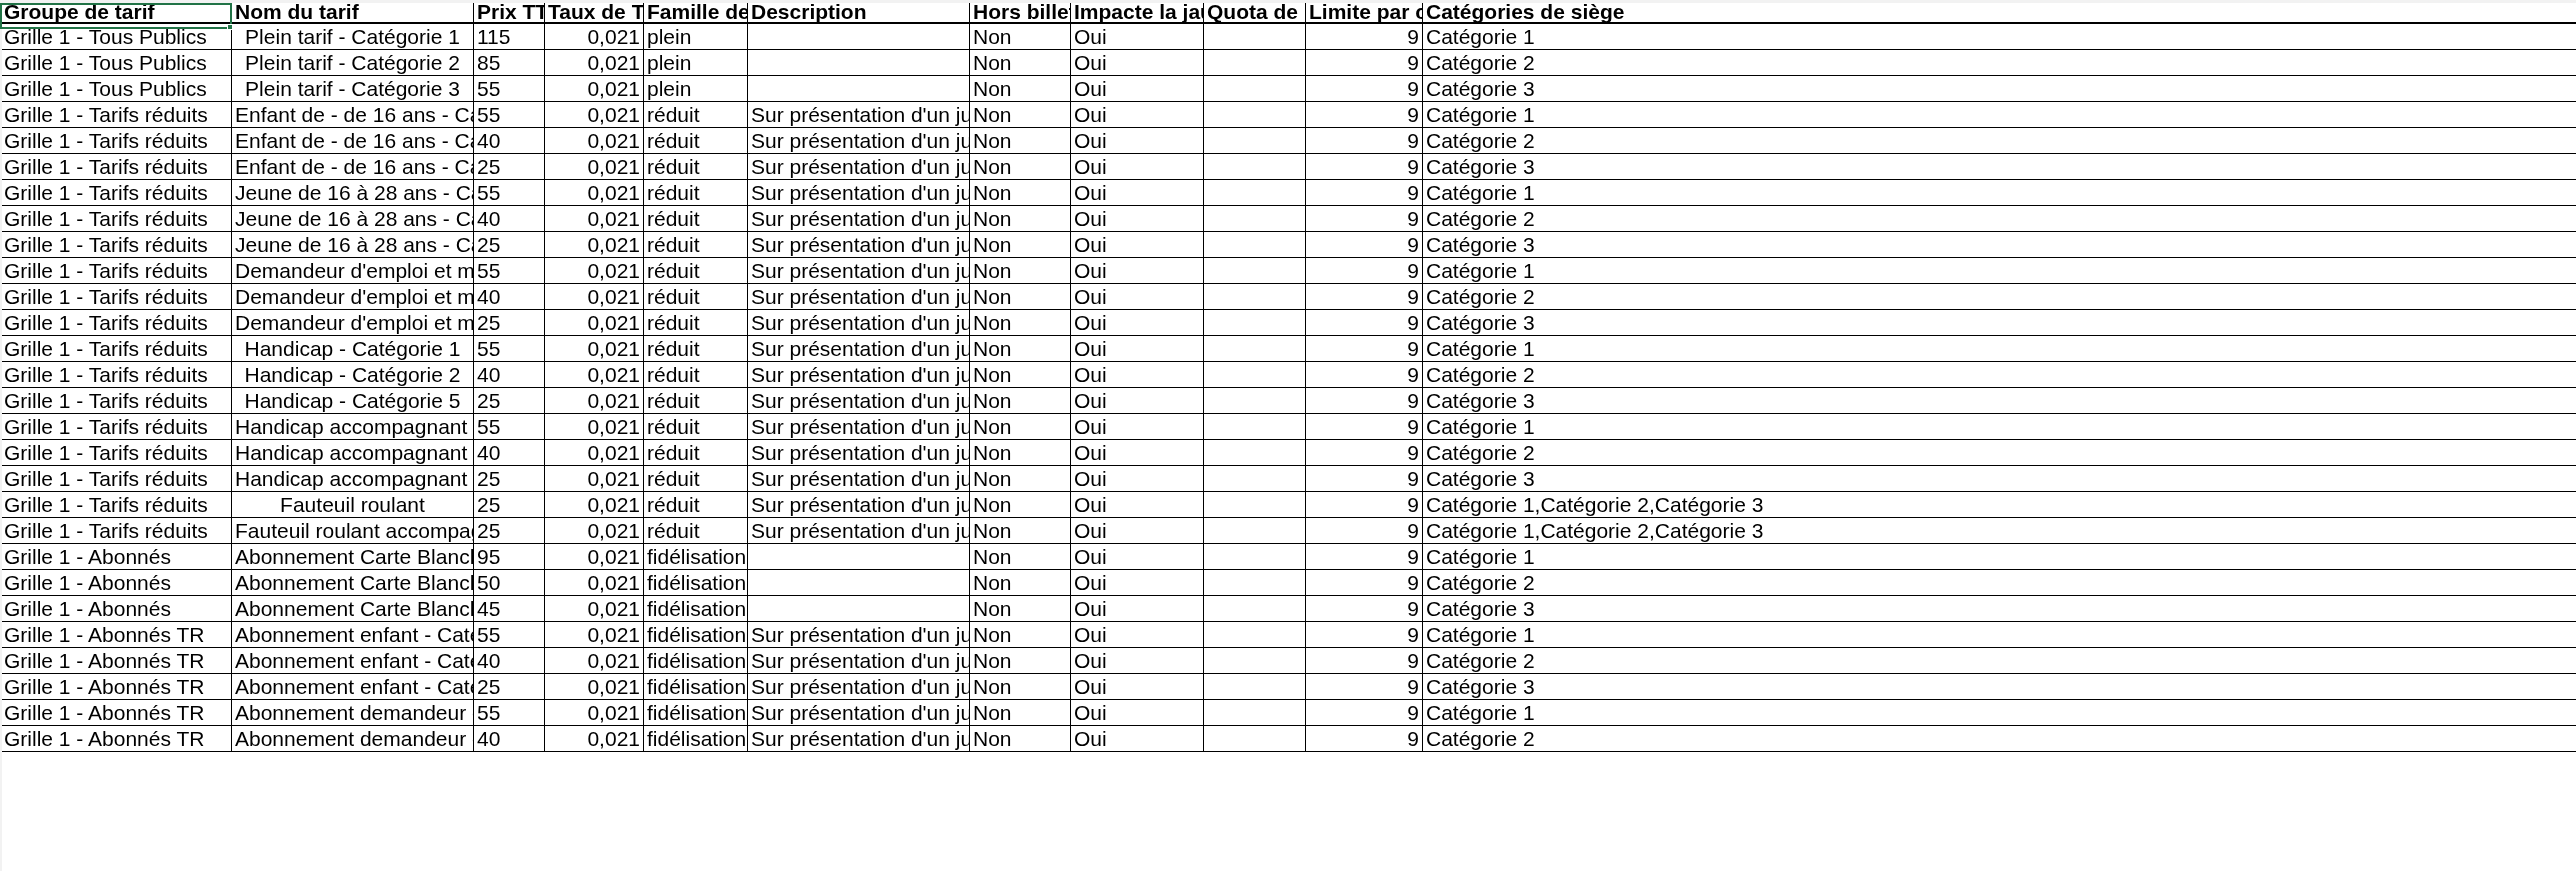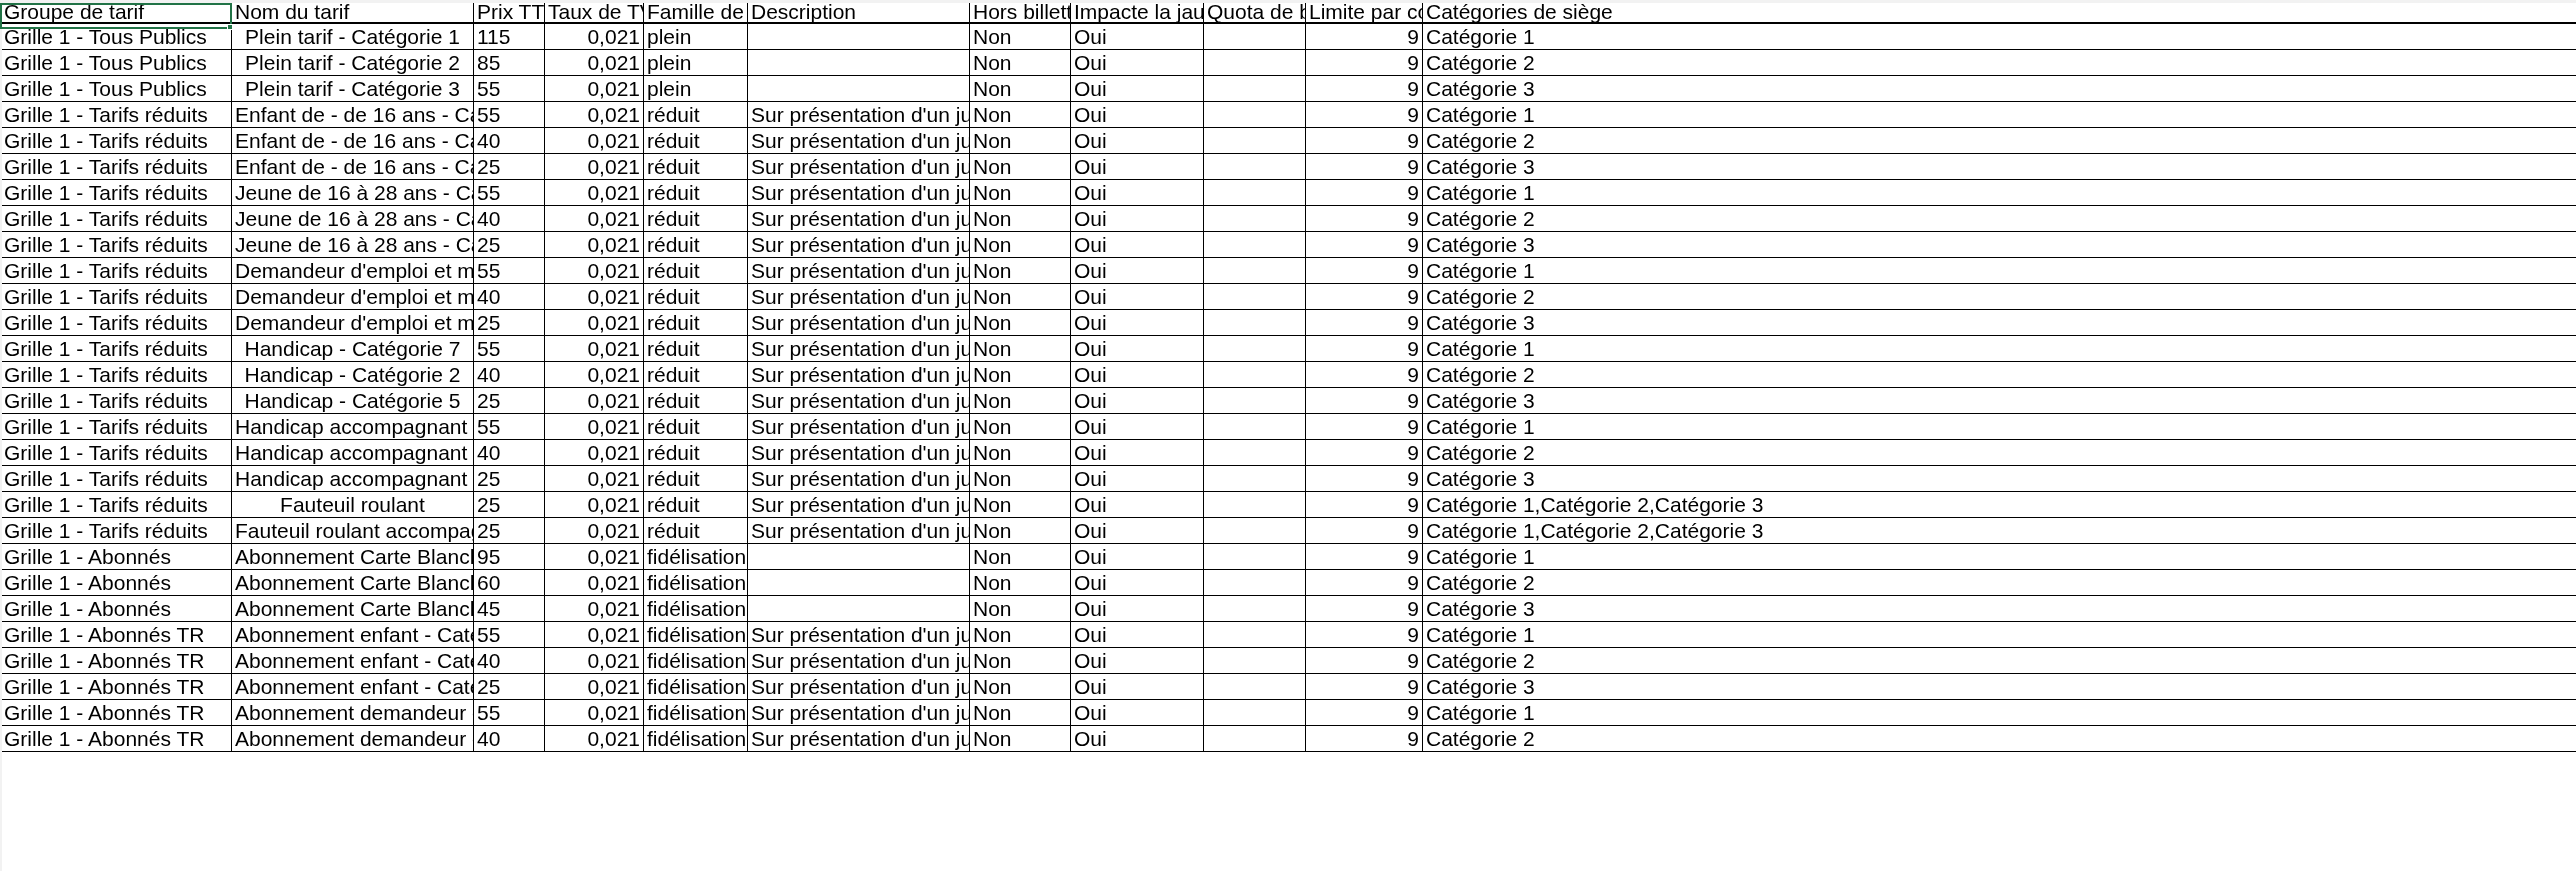--- a/index.html
+++ b/index.html
@@ -34,21 +34,21 @@
     box-sizing: border-box;
     white-space: nowrap;
     overflow: hidden;
     text-overflow: clip;
     vertical-align: middle;
     font-weight: normal;
     color: #000000;
     background: #ffffff;
   }
   table.grid thead th {
-    font-weight: normal;
+    font-weight: bold;
     text-align: left;
     height: 18px;
     border-bottom: 2px solid #000000;
   }
   
   .c0 { width: 231px; }
   .c1 { width: 242px; text-align: center; }
   .c2 { width: 71px; }
   .c3 { width: 99px; text-align: right; }
   .c4 { width: 104px; }
@@ -276,21 +276,21 @@
           <td class="c4">réduit</td>
           <td class="c5">Sur présentation d'un justificatif</td>
           <td class="c6">Non</td>
           <td class="c7">Oui</td>
           <td class="c8"></td>
           <td class="c9">9</td>
           <td class="c10">Catégorie 3</td>
         </tr>
         <tr>
           <td class="c0">Grille 1 - Tarifs réduits</td>
-          <td class="c1">Handicap - Catégorie 7</td>
+          <td class="c1">Handicap - Catégorie 1</td>
           <td class="c2">55</td>
           <td class="c3">0,021</td>
           <td class="c4">réduit</td>
           <td class="c5">Sur présentation d'un justificatif</td>
           <td class="c6">Non</td>
           <td class="c7">Oui</td>
           <td class="c8"></td>
           <td class="c9">9</td>
           <td class="c10">Catégorie 1</td>
         </tr>
@@ -394,21 +394,21 @@
           <td class="c5"></td>
           <td class="c6">Non</td>
           <td class="c7">Oui</td>
           <td class="c8"></td>
           <td class="c9">9</td>
           <td class="c10">Catégorie 1</td>
         </tr>
         <tr>
           <td class="c0">Grille 1 - Abonnés</td>
           <td class="c1">Abonnement Carte Blanche - Catégorie 2</td>
-          <td class="c2">60</td>
+          <td class="c2">50</td>
           <td class="c3">0,021</td>
           <td class="c4">fidélisation</td>
           <td class="c5"></td>
           <td class="c6">Non</td>
           <td class="c7">Oui</td>
           <td class="c8"></td>
           <td class="c9">9</td>
           <td class="c10">Catégorie 2</td>
         </tr>
         <tr>

